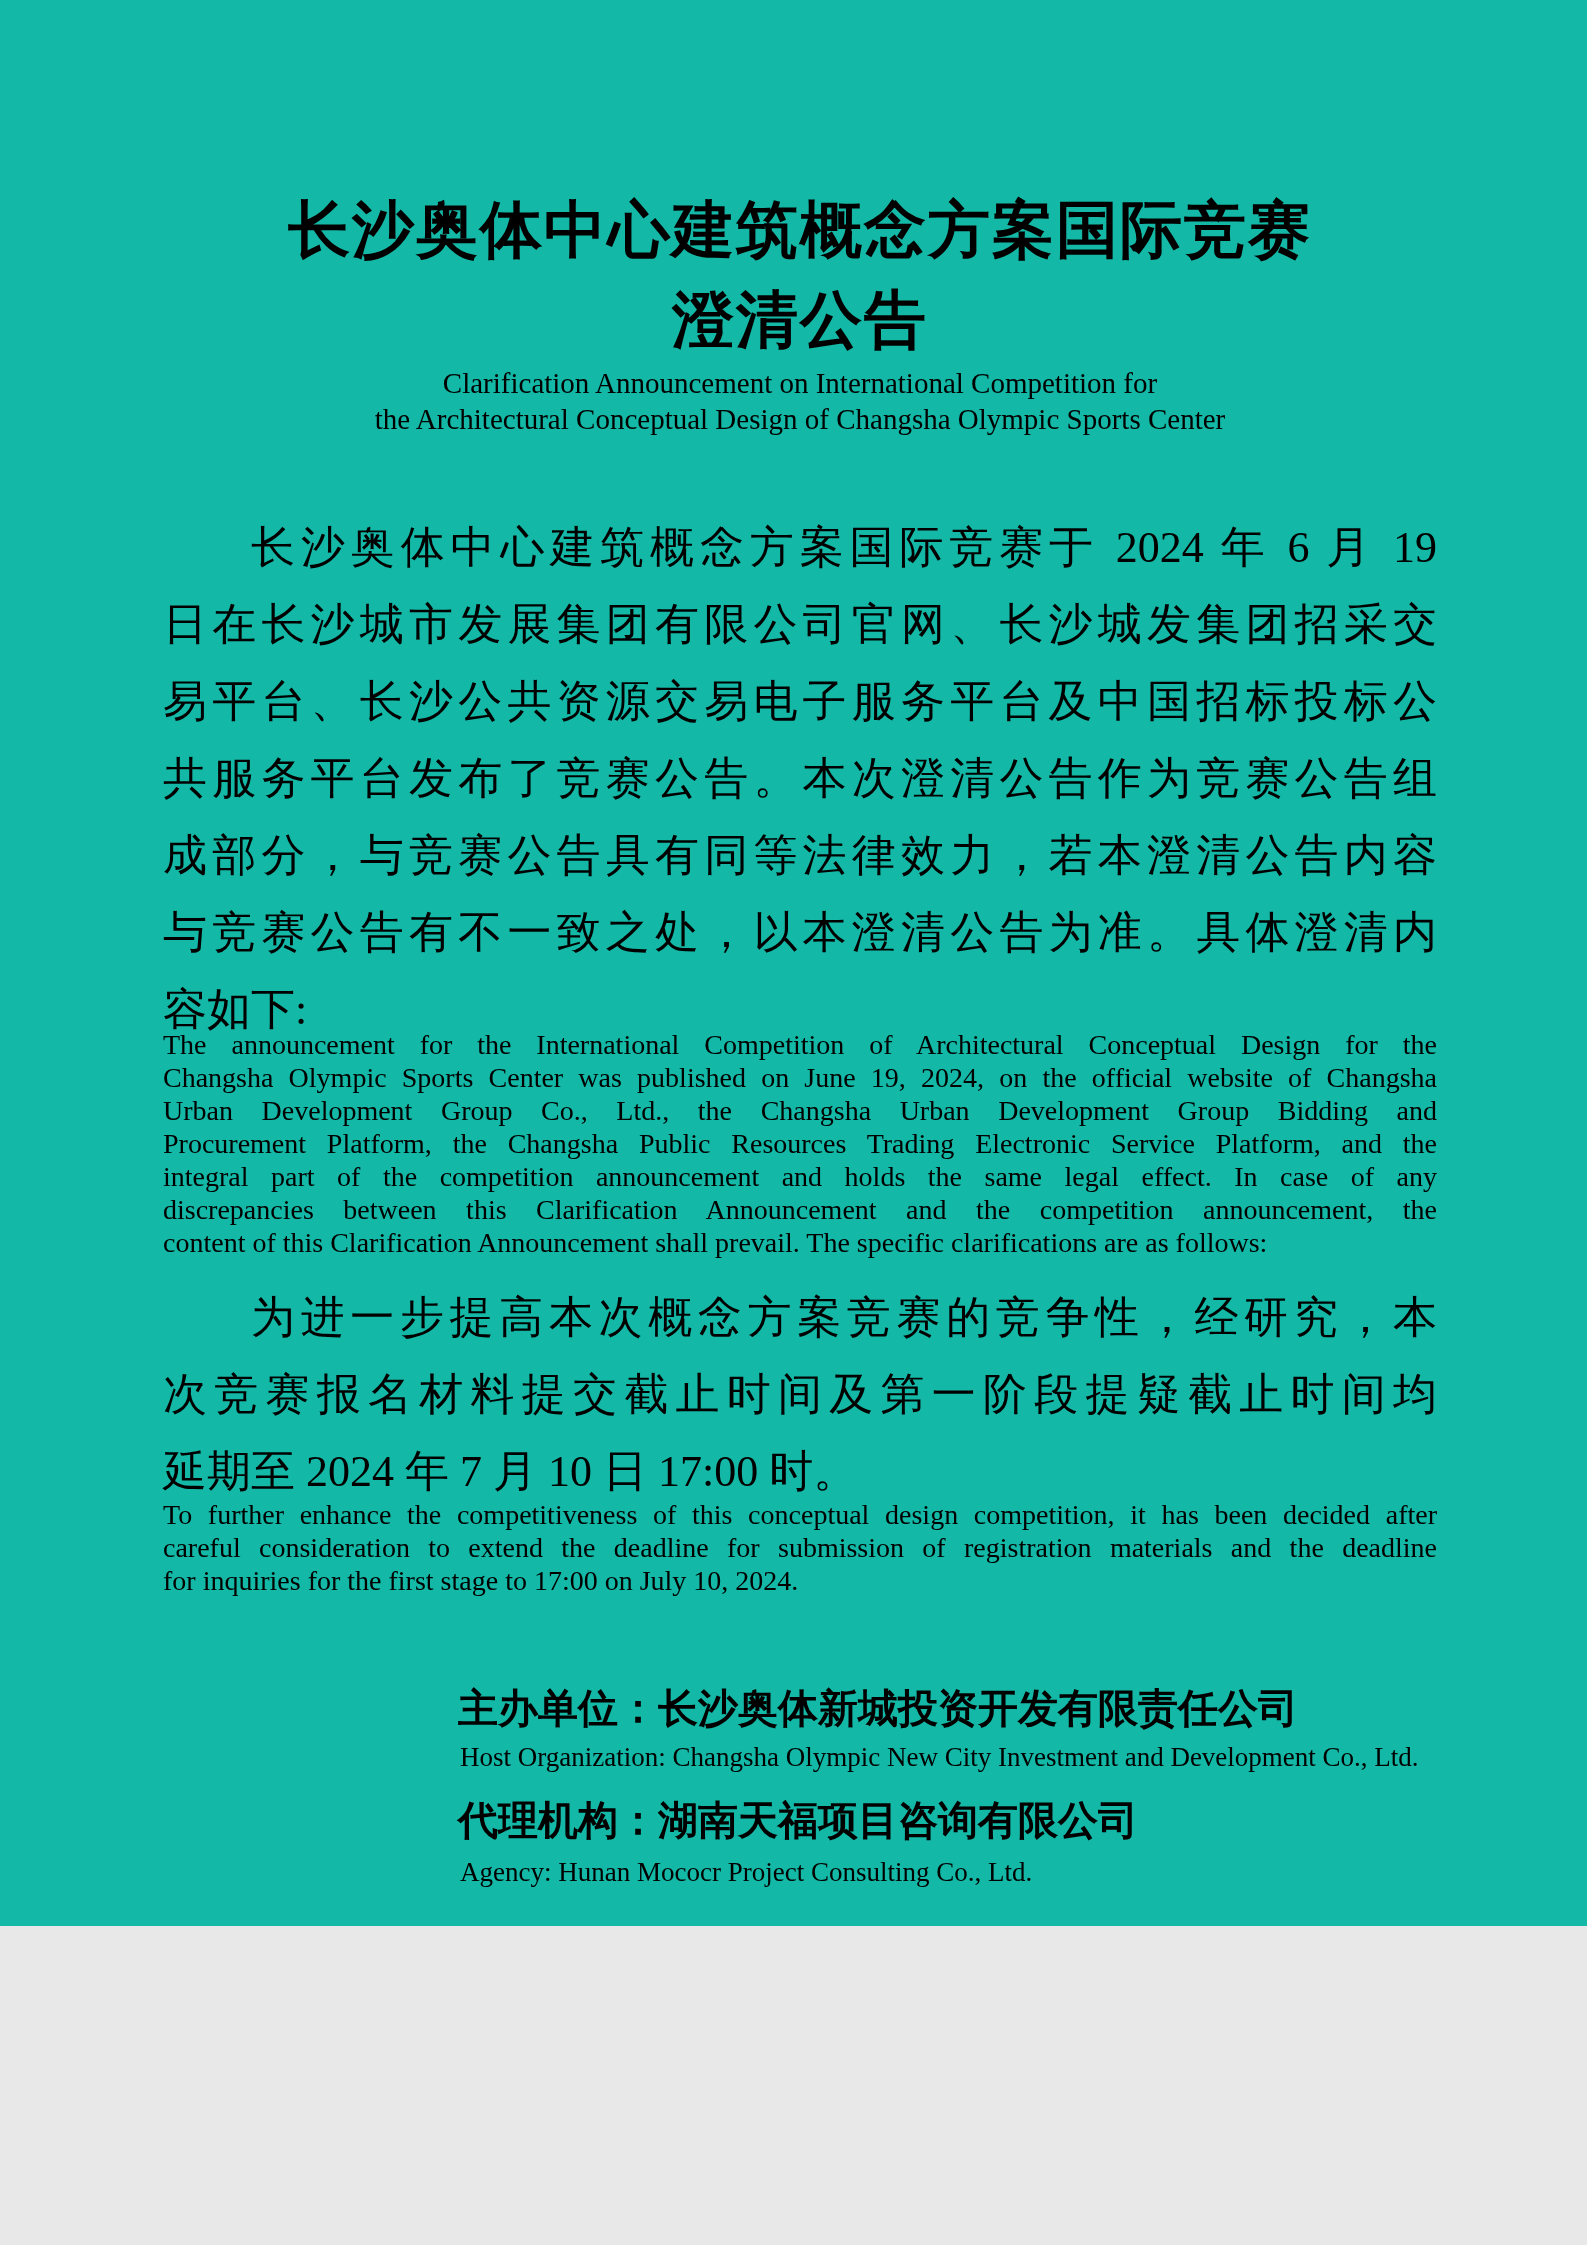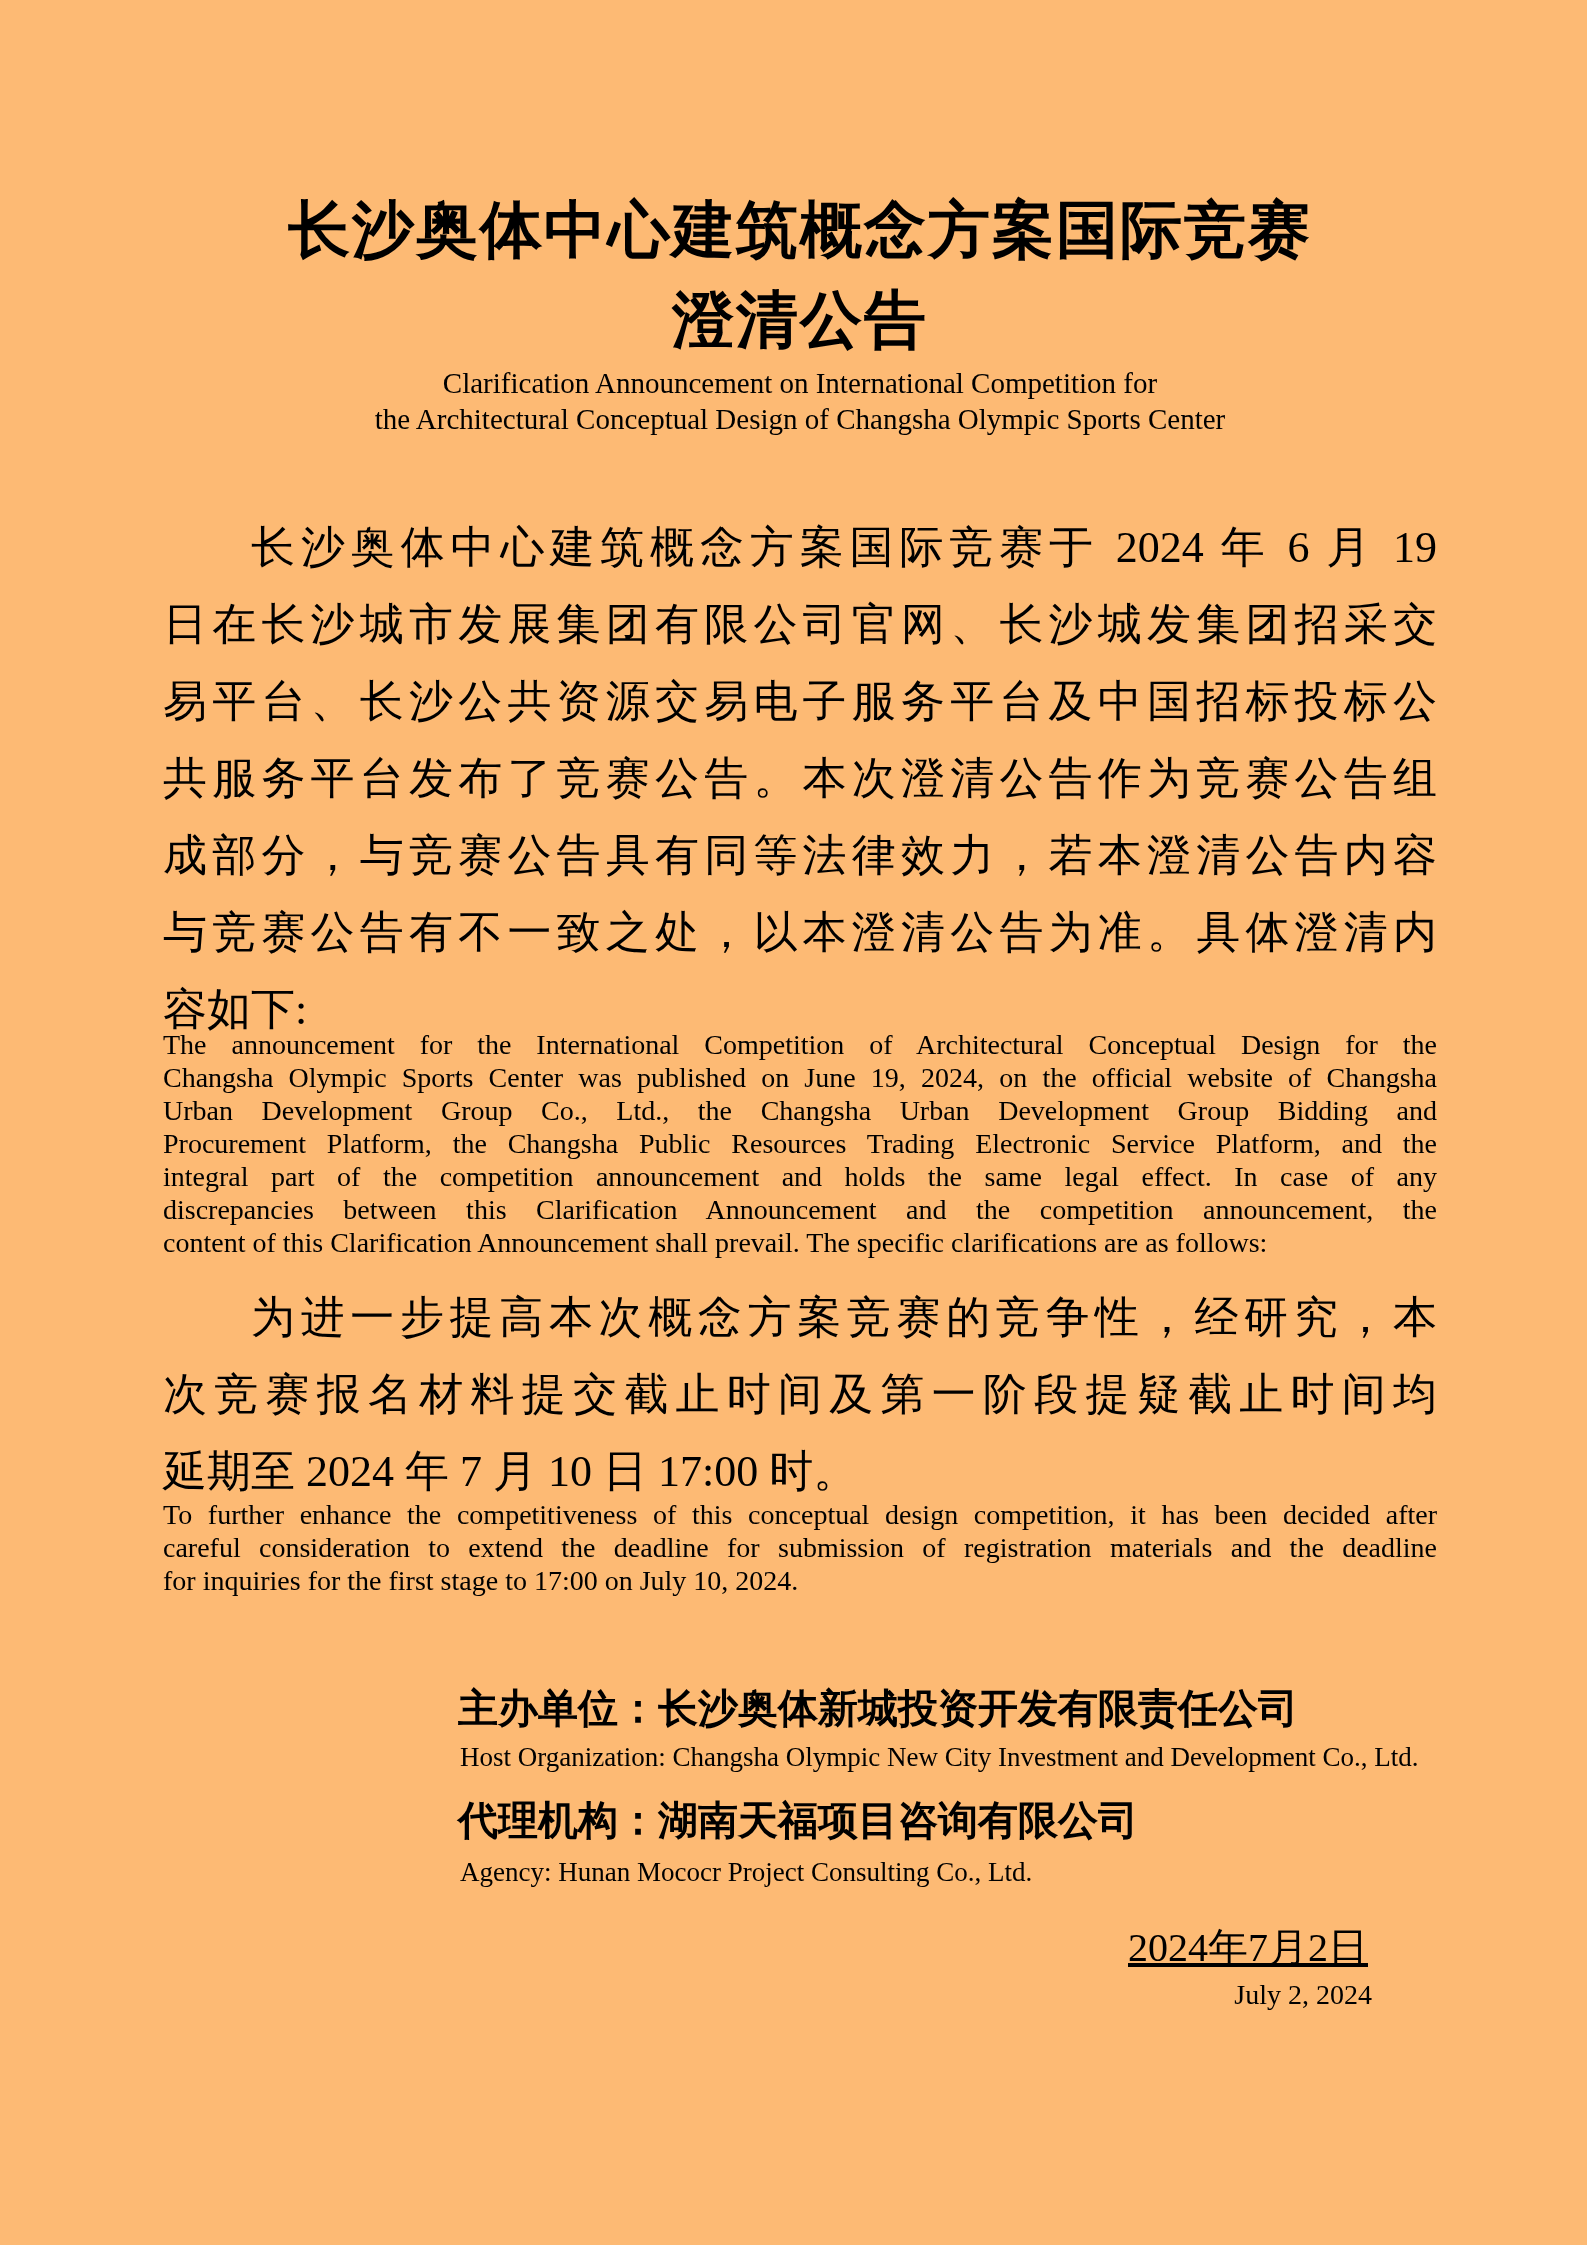--- a/index.html
+++ b/index.html
@@ -3,23 +3,23 @@
 <meta charset="utf-8">
 <style>
   html, body {
     margin: 0;
     padding: 0;
     background: #e8e8e8;
   }
   .page {
     position: relative;
     width: 1587px;
-    height: 2245px;
+    height: 1926px;
     margin: 0 auto;
-    background: #fdba74;
+    background: #14b8a6;
     color: #000000;
     font-family: "Liberation Serif", "DejaVu Serif", serif;
     overflow: hidden;
     box-sizing: border-box;
   }
   .content {
     box-sizing: border-box;
     padding: 185px 150px 0 163px;
   }
   .title-line {

